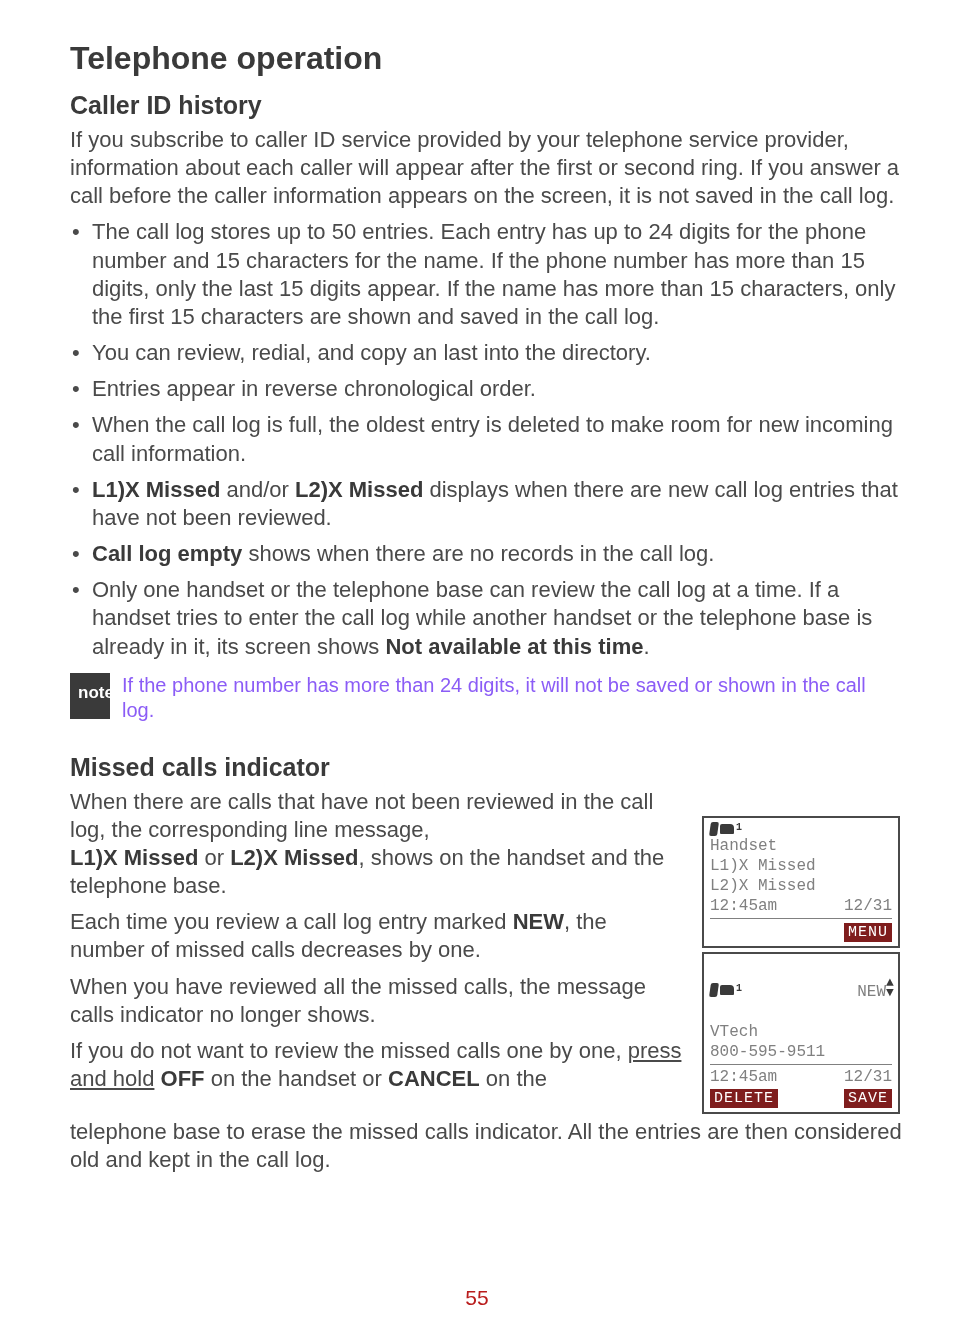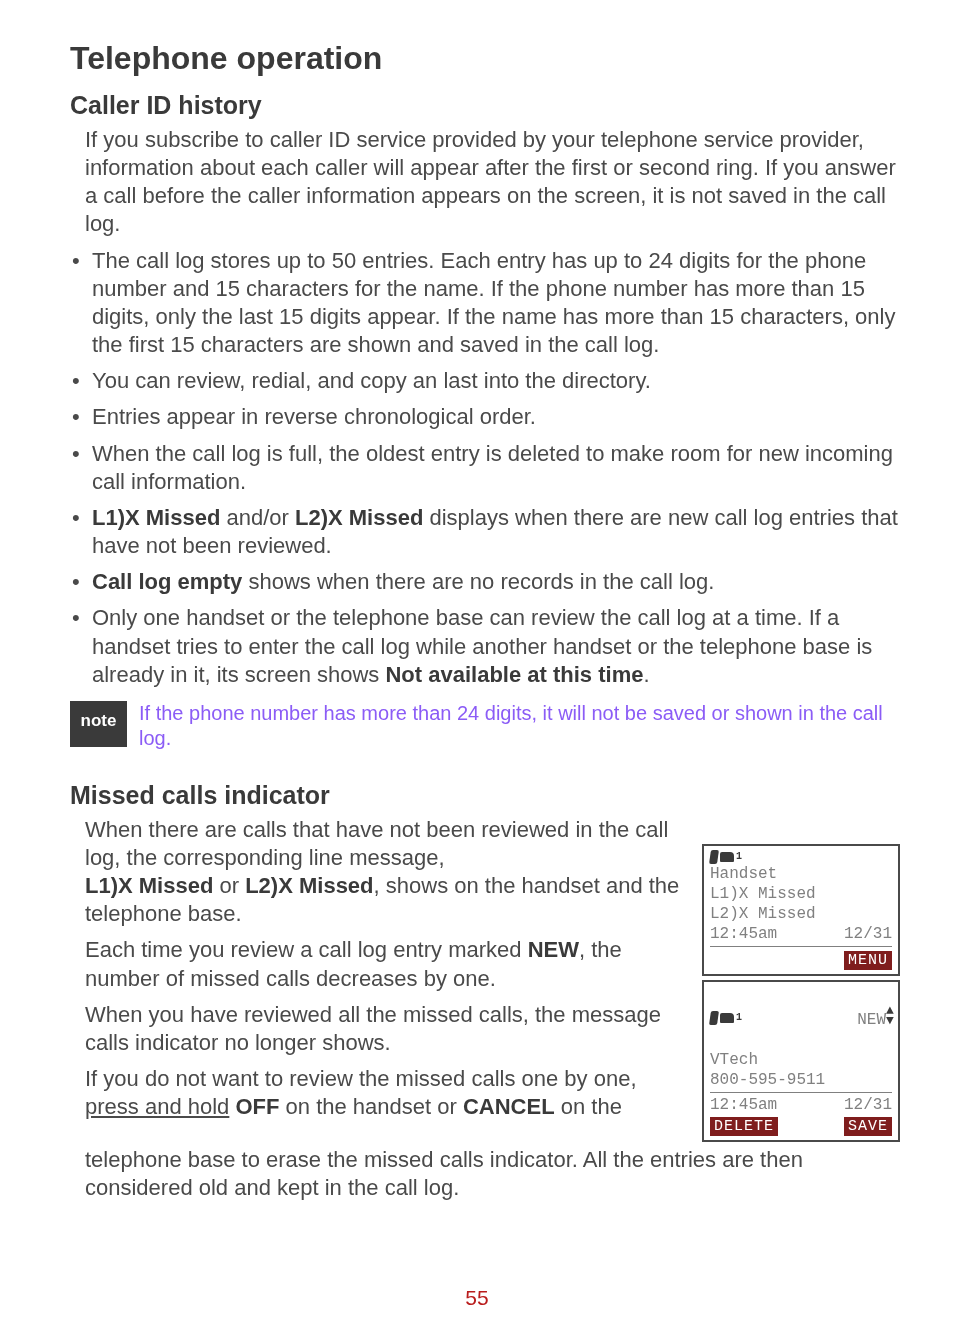--- a/index.html
+++ b/index.html
@@ -22,21 +22,20 @@
     font-size: 25px;
     font-weight: bold;
     color: #3a3a3a;
     margin-bottom: 6px;
   }
   .para {
     font-size: 22px;
     line-height: 1.28;
     color: #4a4a4a;
     margin-bottom: 8px;
-    margin-left: 15px;
   }
   ul.bullets {
     list-style: none;
     margin-bottom: 12px;
   }
   ul.bullets > li {
     font-size: 22px;
     line-height: 1.28;
     color: #4a4a4a;
     position: relative;
@@ -58,21 +57,21 @@
     gap: 12px;
     margin-top: 4px;
     margin-bottom: 30px;
   }
   .note-badge {
     background: #3a3a3a;
     color: #fff;
     font-weight: bold;
     font-size: 17px;
     padding: 10px 8px 16px 8px;
-    width: 57px;
+    width: 40px;
     text-align: center;
     flex-shrink: 0;
   }
   .note-text {
     font-size: 20px;
     line-height: 1.25;
     color: #8b5cf6;
   }
   .section2 {
     display: flex;

